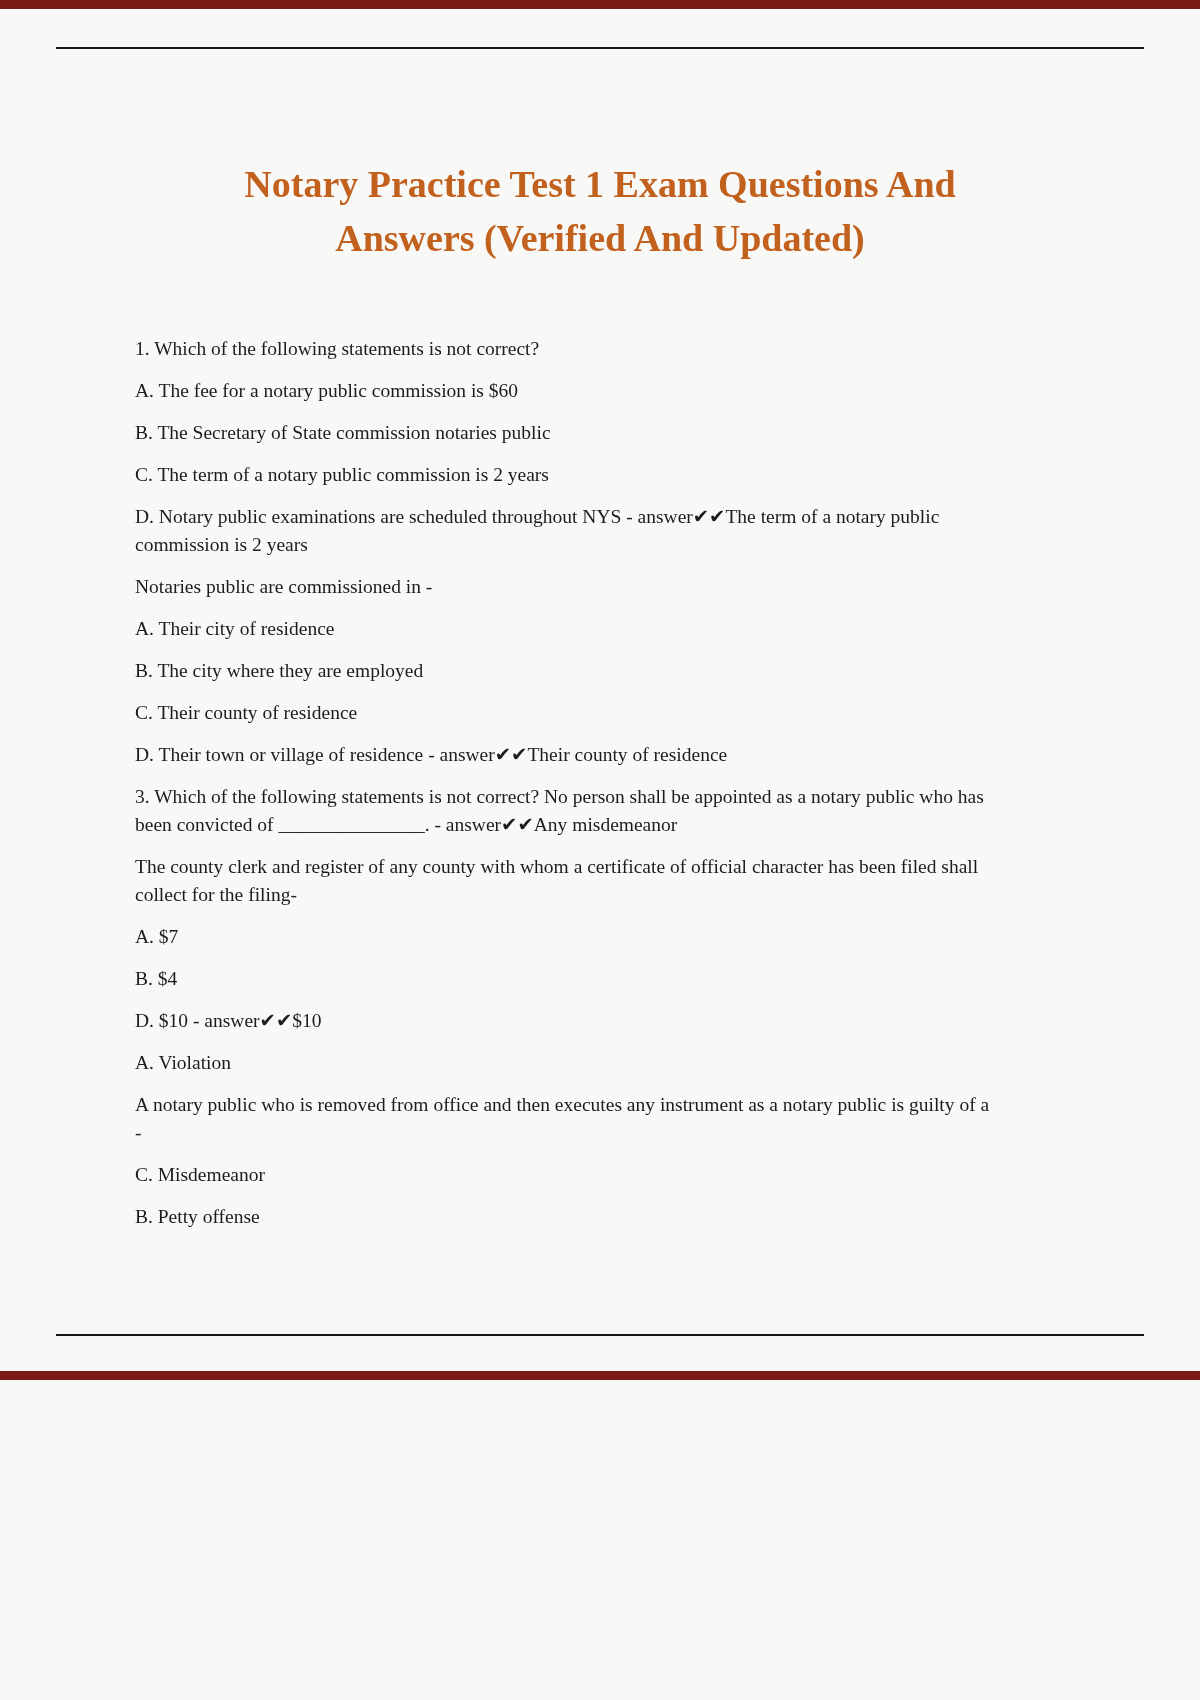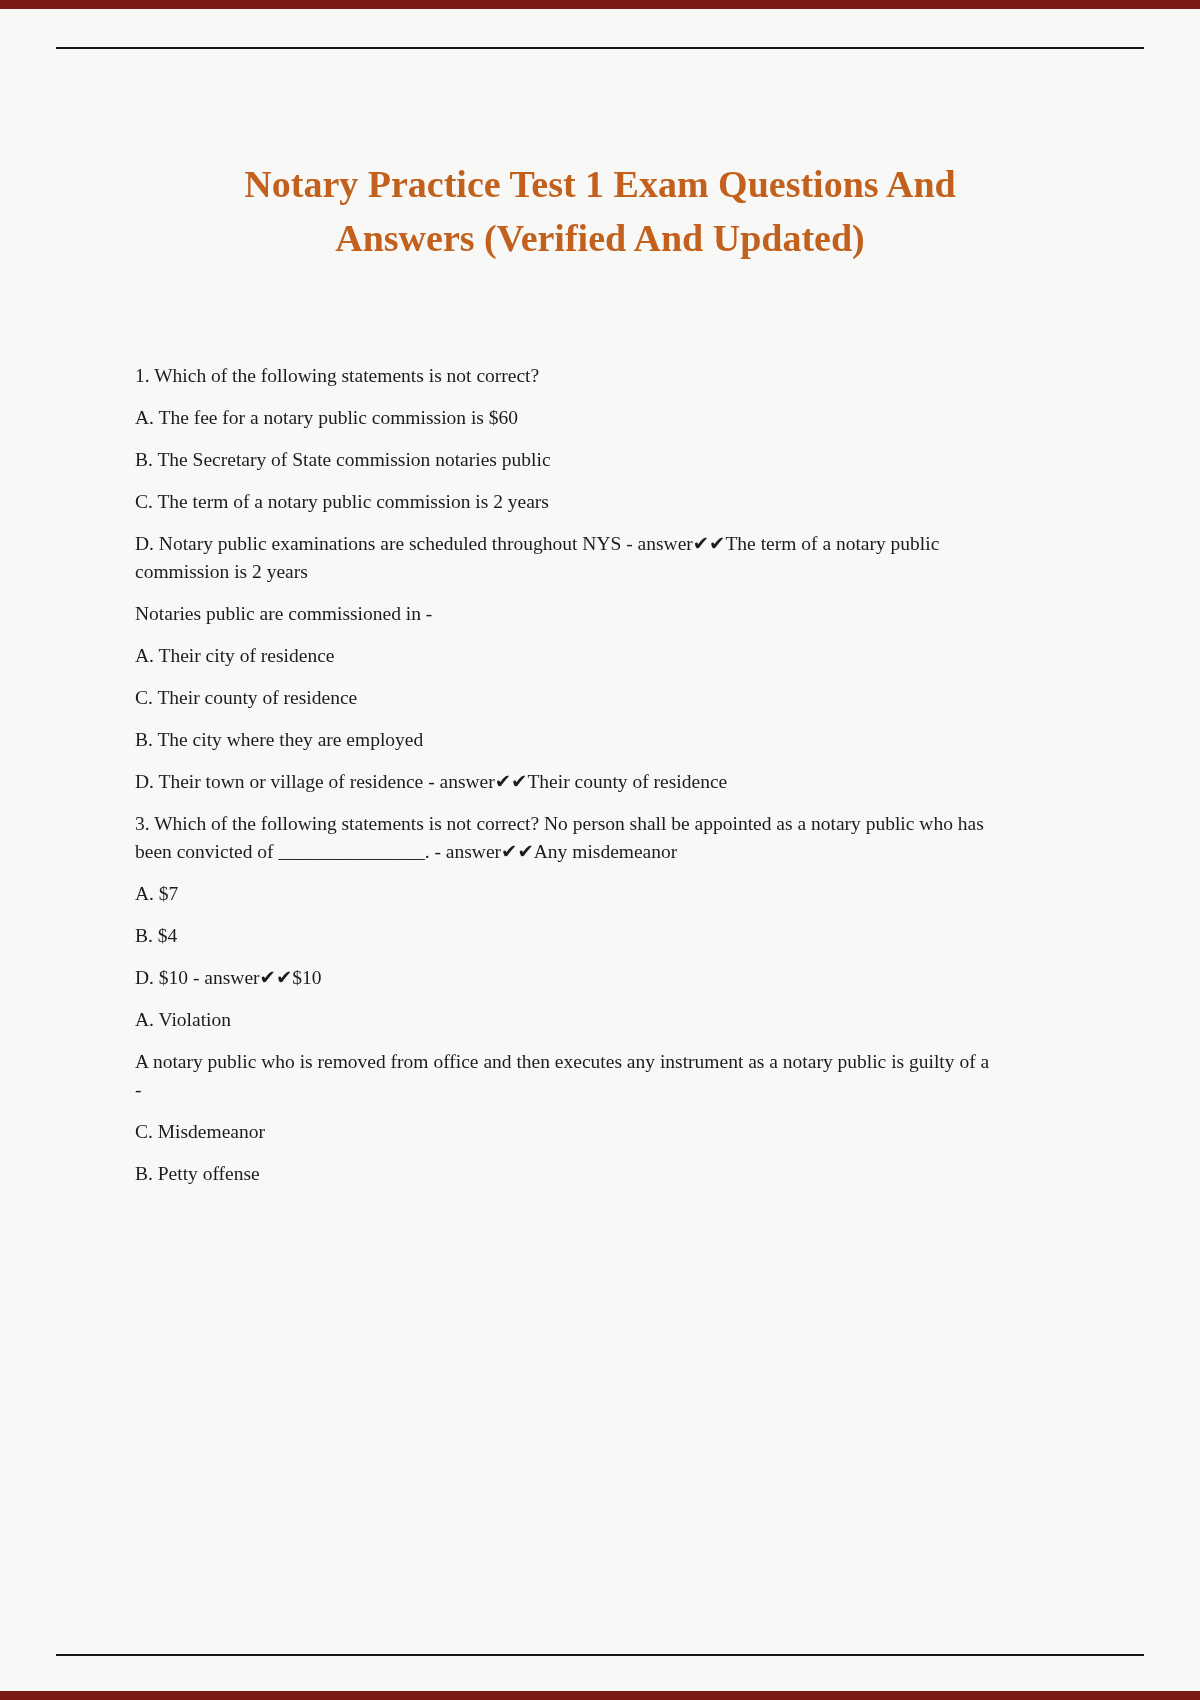--- a/index.html
+++ b/index.html
@@ -8,21 +8,21 @@
   }
   body {
     width: 1200px;
     height: 1700px;
     background: #f7f7f5;
     font-family: "Liberation Serif", serif;
   }
   .page {
     position: relative;
     width: 1200px;
-    height: 1700px;
+    height: 1380px;
     overflow: hidden;
     background: #f8f8f6;
   }
   .accent-bar {
     position: absolute;
     left: 0;
     width: 100%;
     height: 9px;
   }
   .accent-bar.top { top: 0; }
@@ -39,21 +39,21 @@
   h1.doc-title {
     margin: 0;
     padding: 158px 120px 0 120px;
     text-align: center;
     font-size: 38px;
     line-height: 1.42;
     font-weight: bold;
   }
   .title-line { display: block; }
   .content {
-    margin-top: 96px;
+    margin-top: 69px;
     margin-left: 135px;
     width: 865px;
   }
   .content p {
     margin: 0 0 14px 0;
     font-size: 19.5px;
     line-height: 28px;
     color: #1c1c1c;
   }
 </style>
@@ -71,24 +71,25 @@
   </h1>
 
   <div class="content">
     <p>1. Which of the following statements is not correct?</p>
     <p>A. The fee for a notary public commission is $60</p>
     <p>B. The Secretary of State commission notaries public</p>
     <p>C. The term of a notary public commission is 2 years</p>
     <p>D. Notary public examinations are scheduled throughout NYS - answer✔✔The term of a notary public commission is 2 years</p>
     <p>Notaries public are commissioned in -</p>
     <p>A. Their city of residence</p>
+    <p>B. The city where they are employed</p>
     <p>C. Their county of residence</p>
-    <p>B. The city where they are employed</p>
     <p>D. Their town or village of residence - answer✔✔Their county of residence</p>
     <p>3. Which of the following statements is not correct? No person shall be appointed as a notary public who has been convicted of _______________. - answer✔✔Any misdemeanor</p>
+    <p>The county clerk and register of any county with whom a certificate of official character has been filed shall collect for the filing-</p>
     <p>A. $7</p>
     <p>B. $4</p>
     <p>D. $10 - answer✔✔$10</p>
     <p>A. Violation</p>
     <p>A notary public who is removed from office and then executes any instrument as a notary public is guilty of a -</p>
     <p>C. Misdemeanor</p>
     <p>B. Petty offense</p>
   </div>
 
   <div class="rule bottom"></div>

